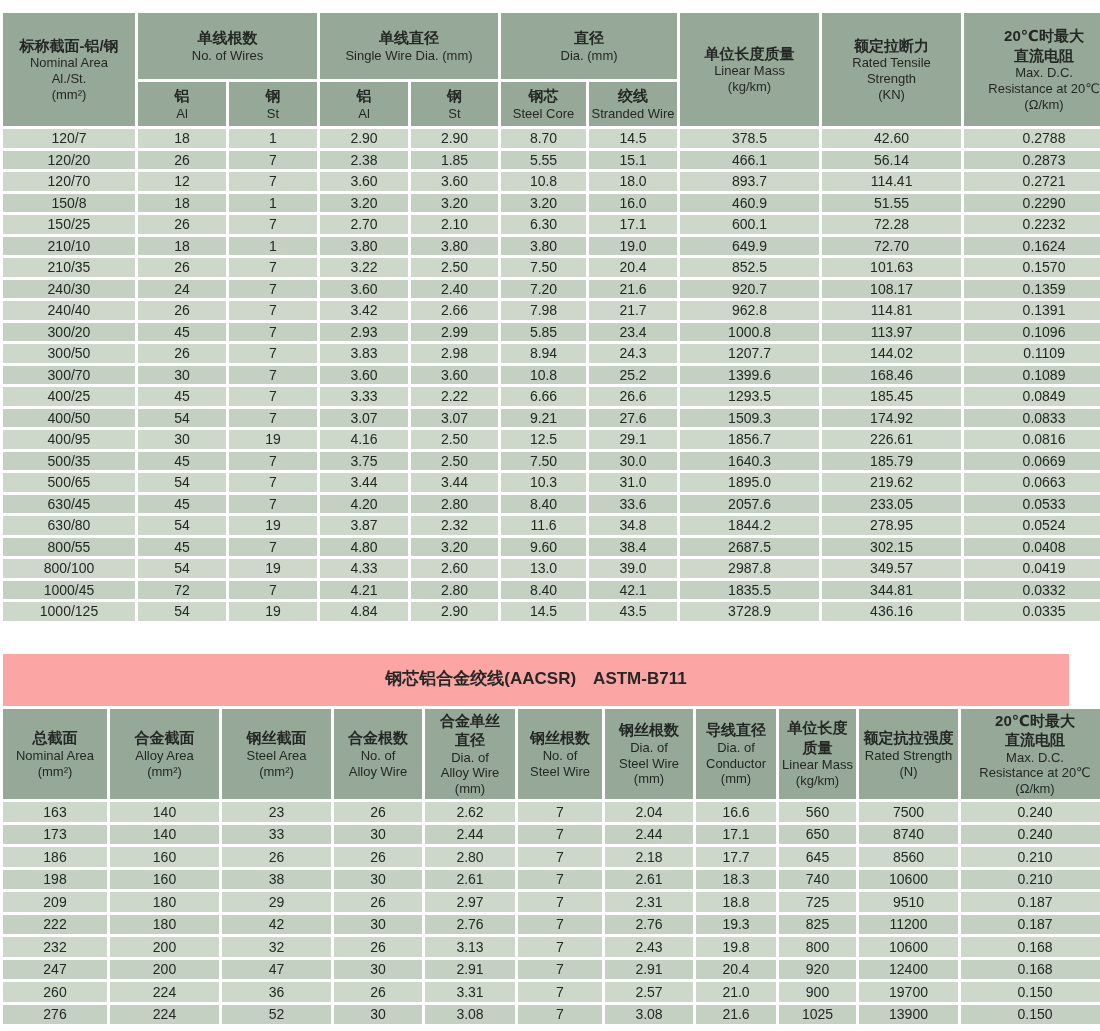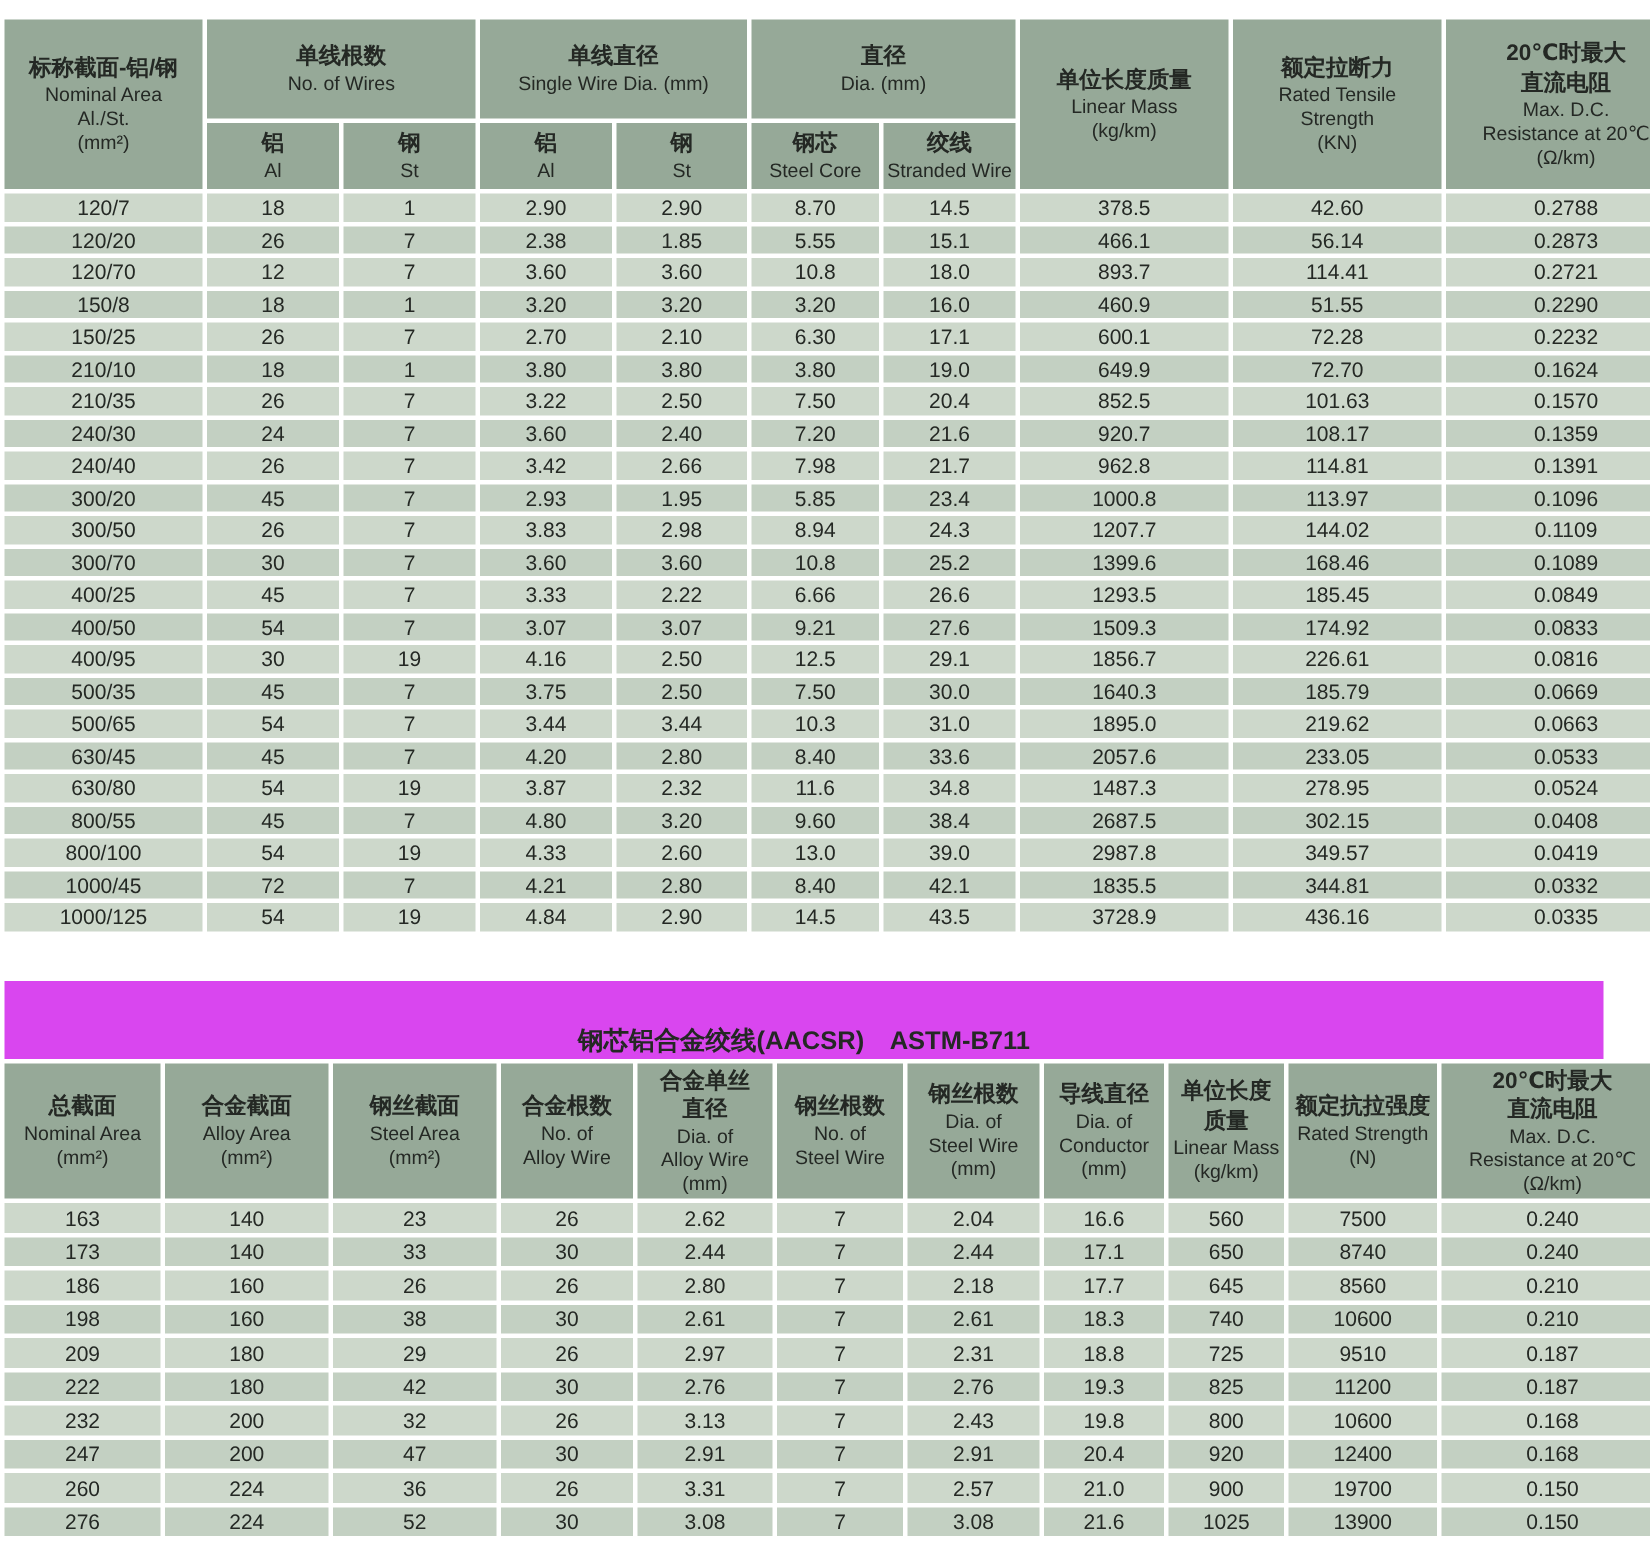--- a/index.html
+++ b/index.html
@@ -47,26 +47,26 @@
     padding:0 2px;
     overflow:hidden;
   }
   table.spec tbody tr:nth-child(even) td{background:#c3d0c2;}
 
   #table1 thead tr.group-row th{height:62px;}
   #table1 thead tr.sub-row th{height:40px;}
 
   .band{
     margin:30px 3px 0 3px;
-    background:#d946ef;
+    background:#fca5a5;
     height:52px;
     display:flex;
+    flex-direction:column;
     justify-content:center;
     text-align:center;
-    align-items:flex-end;
   }
   .band-zh{font-weight:bold;font-size:17px;line-height:1.35;}
   .band-en{font-size:13.5px;line-height:1.3;}
 
   #table2 thead th{height:80px;}
   #table2 td{height:19.5px;}
 </style>
 </head>
 <body>
 
@@ -258,21 +258,21 @@
           <td>21.7</td>
           <td>962.8</td>
           <td>114.81</td>
           <td>0.1391</td>
         </tr>
         <tr>
           <td>300/20</td>
           <td>45</td>
           <td>7</td>
           <td>2.93</td>
-          <td>1.95</td>
+          <td>2.99</td>
           <td>5.85</td>
           <td>23.4</td>
           <td>1000.8</td>
           <td>113.97</td>
           <td>0.1096</td>
         </tr>
         <tr>
           <td>300/50</td>
           <td>26</td>
           <td>7</td>
@@ -369,21 +369,21 @@
           <td>0.0533</td>
         </tr>
         <tr>
           <td>630/80</td>
           <td>54</td>
           <td>19</td>
           <td>3.87</td>
           <td>2.32</td>
           <td>11.6</td>
           <td>34.8</td>
-          <td>1487.3</td>
+          <td>1844.2</td>
           <td>278.95</td>
           <td>0.0524</td>
         </tr>
         <tr>
           <td>800/55</td>
           <td>45</td>
           <td>7</td>
           <td>4.80</td>
           <td>3.20</td>
           <td>9.60</td>

